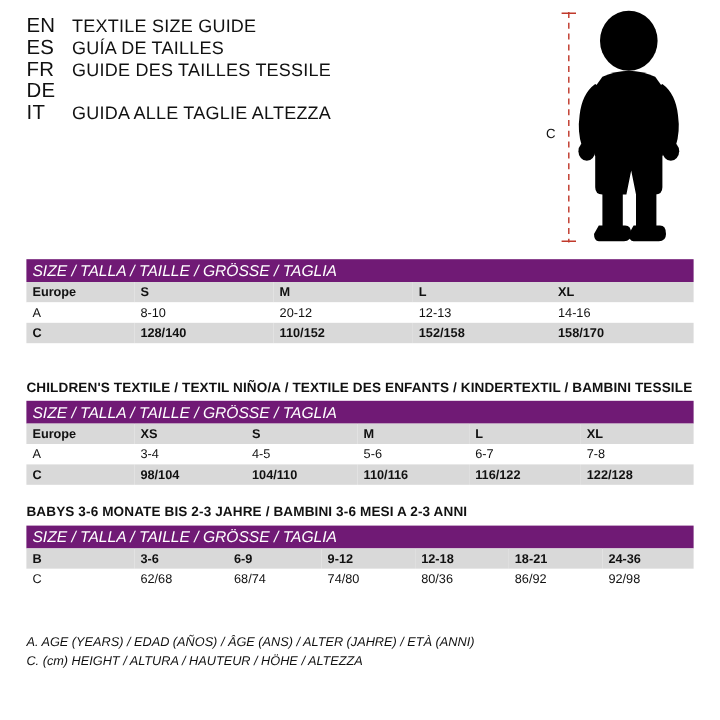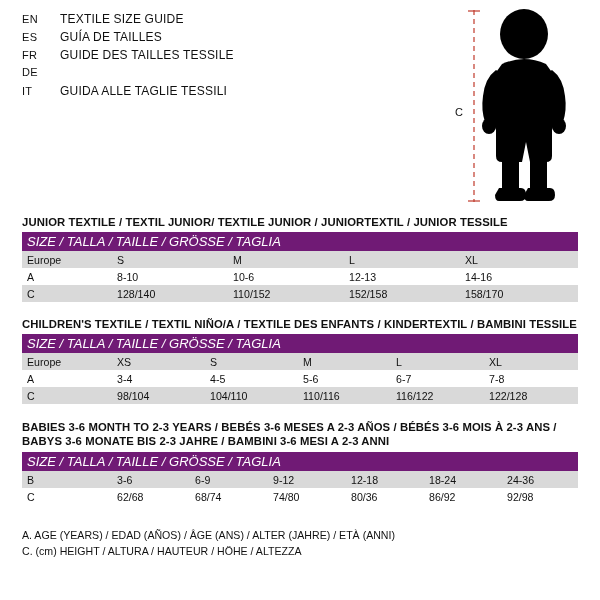--- a/index.html
+++ b/index.html
@@ -22,26 +22,26 @@
     left: 22px; top: 12px;
     width: 420px;
   }
   .langrow {
     display: flex;
     align-items: baseline;
     height: 18px;
   }
   .langcode {
     width: 38px;
-    font-size: 11px;
+    font-size: 17px;
     letter-spacing: 0.3px;
     color: #111;
   }
   .langtitle {
-    font-size: 12px;
+    font-size: 15px;
     letter-spacing: 0.2px;
     color: #111;
   }
 
   
   .figure {
     position: absolute;
     left: 452px; top: 6px;
     width: 140px; height: 200px;
   }
@@ -80,36 +80,37 @@
     height: 17px;
     vertical-align: middle;
     white-space: nowrap;
   }
   tr.hdr td {
     background: #701a75;
     color: #ffffff;
     font-size: 13px;
     font-style: italic;
   }
-  tr.shade td { background: #d9d9d9; }
+  tr.shade td { background: #d9d9d9; font-weight: bold; }
   tr.plain td { background: #ffffff; }
   td.firstcol { width: 68px; }
 
   
   .footnotes {
     position: absolute;
     left: 22px;
     top: 528px;
     width: 556px;
   }
   .footnote {
     font-size: 10.6px;
     color: #111;
     line-height: 15.5px;
     white-space: nowrap;
+    font-style: italic;
   }
 </style>
 </head>
 <body>
 
 <div class="page">
 
   <div class="langblock">
     <div class="langrow">
       <span class="langcode">EN</span>
@@ -121,21 +122,21 @@
     </div>
     <div class="langrow">
       <span class="langcode">FR</span>
       <span class="langtitle">GUIDE DES TAILLES TESSILE</span>
     </div>
     <div class="langrow">
       <span class="langcode">DE</span>
     </div>
     <div class="langrow">
       <span class="langcode">IT</span>
-      <span class="langtitle">GUIDA ALLE TAGLIE TESSILI</span>
+      <span class="langtitle">GUIDA ALLE TAGLIE ALTEZZA</span>
     </div>
   </div>
 
   <div class="figure">
     <svg width="140" height="200" viewBox="0 0 140 200" xmlns="http://www.w3.org/2000/svg">
 
       <line x1="22" y1="4" x2="22" y2="196" stroke="#c0392b" stroke-width="1.2" stroke-dasharray="5,4"></line>
       <line x1="16" y1="5" x2="28" y2="5" stroke="#c0392b" stroke-width="1.2"></line>
       <line x1="16" y1="195" x2="28" y2="195" stroke="#c0392b" stroke-width="1.2"></line>
       <g fill="#000000">
@@ -159,21 +160,20 @@
         <rect x="78" y="150" width="17" height="36" rx="3"></rect>
 
         <path d="M47 182 h22 q5 0 5 7 q0 6 -6 6 h-21 q-4 0 -4 -6 z"></path>
         <path d="M76 182 h22 q5 0 5 7 q0 6 -6 6 h-21 q-4 0 -4 -6 z"></path>
       </g>
     </svg>
   </div>
   <div class="clabel">C</div>
 
   <div class="section" style="top:216px;">
-    <div class="sec-title">JUNIOR TEXTILE / TEXTIL JUNIOR/ TEXTILE JUNIOR / JUNIORTEXTIL / JUNIOR TESSILE</div>
     <table>
       <colgroup>
         <col style="width:90px">
           <col style="width:116px">
           <col style="width:116px">
           <col style="width:116px">
           <col style="width:118px">
       </colgroup>
       <tbody>
         <tr class="hdr">
@@ -182,21 +182,21 @@
         <tr class="shade">
           <td class="firstcol">Europe</td>
           <td>S</td>
           <td>M</td>
           <td>L</td>
           <td>XL</td>
         </tr>
         <tr class="plain">
           <td class="firstcol">A</td>
           <td>8-10</td>
-          <td>10-6</td>
+          <td>20-12</td>
           <td>12-13</td>
           <td>14-16</td>
         </tr>
         <tr class="shade">
           <td class="firstcol">C</td>
           <td>128/140</td>
           <td>110/152</td>
           <td>152/158</td>
           <td>158/170</td>
         </tr>
@@ -242,21 +242,20 @@
           <td>110/116</td>
           <td>116/122</td>
           <td>122/128</td>
         </tr>
       </tbody>
     </table>
   </div>
 
   <div class="section" style="top:420px;">
     <div class="sec-title two-line">
-      <div>BABIES 3-6 MONTH TO 2-3 YEARS / BEBÉS 3-6 MESES A 2-3 AÑOS / BÉBÉS 3-6 MOIS À 2-3 ANS /</div>
       <div>BABYS 3-6 MONATE BIS 2-3 JAHRE / BAMBINI 3-6 MESI A 2-3 ANNI</div>
     </div>
     <table>
       <colgroup>
         <col style="width:90px">
           <col style="width:78px">
           <col style="width:78px">
           <col style="width:78px">
           <col style="width:78px">
           <col style="width:78px">
@@ -265,21 +264,21 @@
       <tbody>
         <tr class="hdr">
           <td colspan="7">SIZE / TALLA / TAILLE / GRÖSSE / TAGLIA</td>
         </tr>
         <tr class="shade">
           <td class="firstcol">B</td>
           <td>3-6</td>
           <td>6-9</td>
           <td>9-12</td>
           <td>12-18</td>
-          <td>18-24</td>
+          <td>18-21</td>
           <td>24-36</td>
         </tr>
         <tr class="plain">
           <td class="firstcol">C</td>
           <td>62/68</td>
           <td>68/74</td>
           <td>74/80</td>
           <td>80/36</td>
           <td>86/92</td>
           <td>92/98</td>

